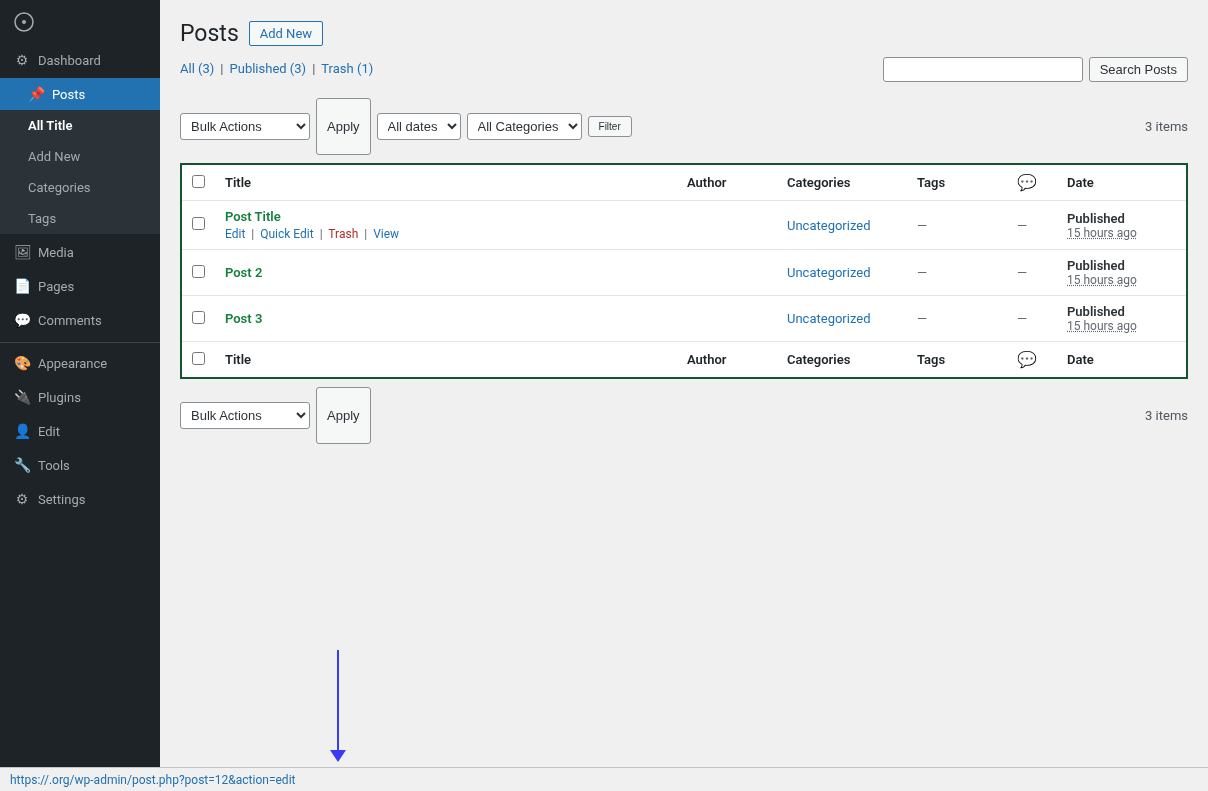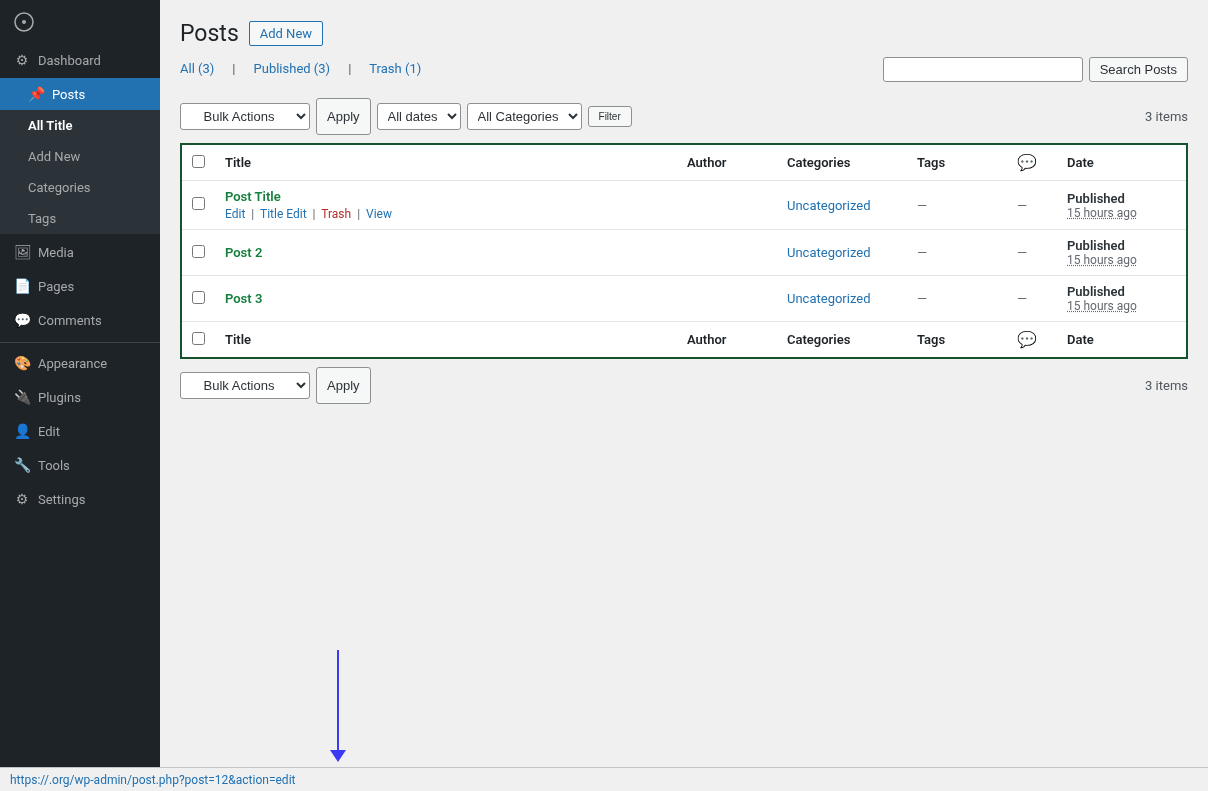--- a/index.html
+++ b/index.html
@@ -73,21 +73,21 @@
       cursor: pointer;
       border-radius: 2px;
       text-decoration: none;
       display: inline-block;
     }
 
     
     .filter-links {
       display: flex;
       align-items: center;
-      gap: 18px;
+      gap: 6px;
       margin-bottom: 10px;
       font-size: 13px;
       color: #50575e;
     }
     .filter-links a { color: #2271b1; text-decoration: none; }
     .filter-links .separator { color: #50575e; }
 
     
     .toolbar {
       display: flex;
@@ -105,27 +105,26 @@
     }
     .bulk-actions-select {
       padding: 4px 6px;
       font-size: 13px;
       border: 1px solid #8c8f94;
       background: #fff;
       color: #2c3338;
       cursor: pointer;
       border-radius: 3px;
       min-width: 130px;
-      text-align: center;
     }
     .apply-btn {
       background: #f6f7f7;
       border: 1px solid #8c8f94;
       color: #2c3338;
-      padding: 10px 10px;
+      padding: 20px 10px;
       font-size: 13px;
       cursor: pointer;
       border-radius: 3px;
     }
     .filter-select {
       padding: 4px 6px;
       font-size: 13px;
       border: 1px solid #8c8f94;
       background: #fff;
       color: #2c3338;
@@ -435,21 +434,21 @@
 
       <tr>
         <td class="col-check">
           <input type="checkbox" style="">
         </td>
         <td class="col-title">
           <a class="post-title-link" href="#">Post Title</a>
           <div class="row-actions">
             <a href="#">Edit</a>
             <span class="sep">|</span>
-            <a href="#">Title Edit</a>
+            <a href="#">Quick Edit</a>
             <span class="sep">|</span>
             <a href="#" class="trash">Trash</a>
             <span class="sep">|</span>
             <a href="#">View</a>
           </div>
         </td>
         <td class="col-author"></td>
         <td class="col-categories">
           <a class="category-link" href="#">Uncategorized</a>
         </td>

